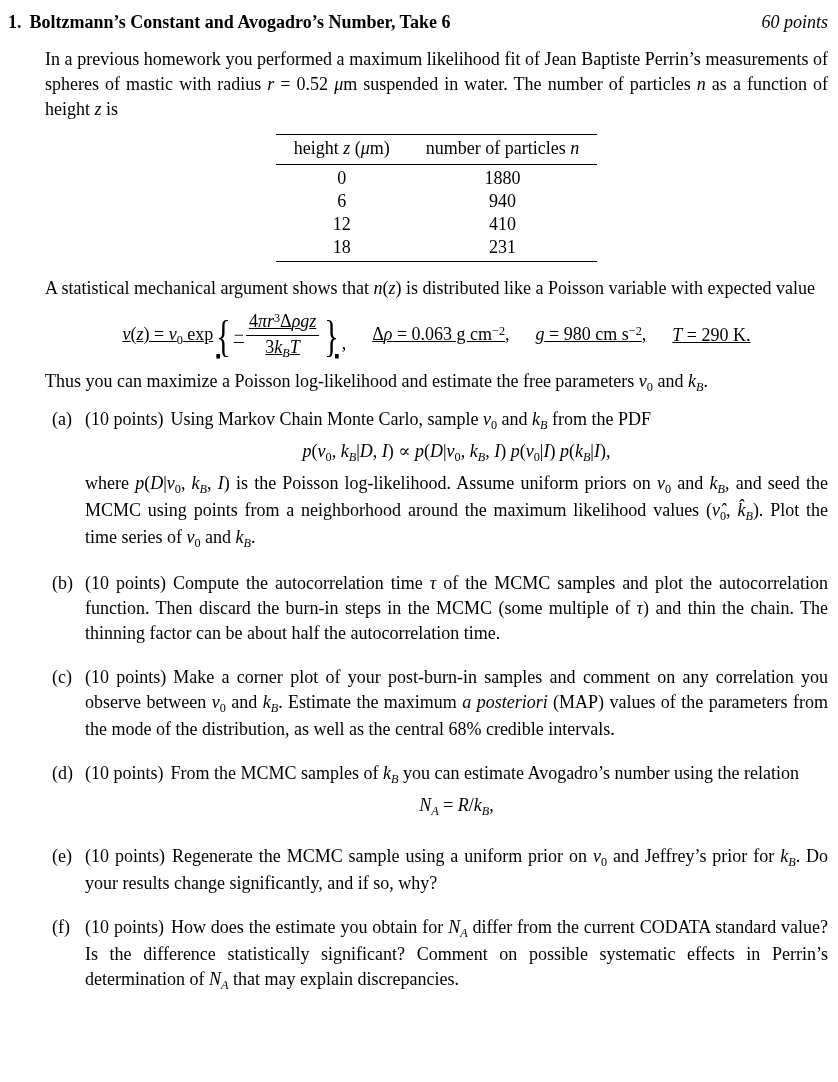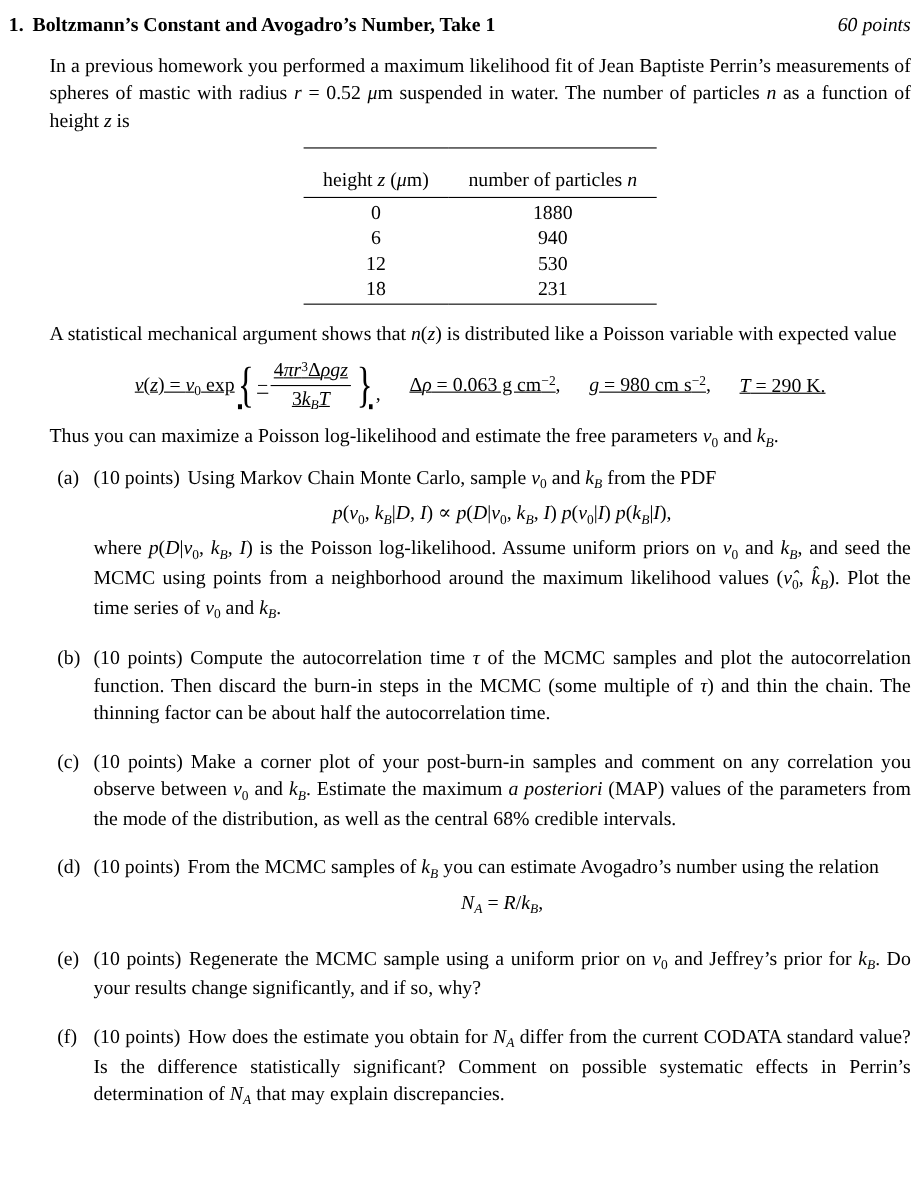--- a/index.html
+++ b/index.html
@@ -20,21 +20,21 @@
 
   .para { margin: 0; text-align: justify; }
   .intro { margin-top: 12px; }
 
   .data-table {
     border-collapse: collapse; margin: 12px auto 0;
     border-top: 1.5px solid #000; border-bottom: 1.5px solid #000;
   }
   .data-table th {
     font-weight: normal; border-bottom: 1.5px solid #000;
-    padding: 16px 18px 3px; text-align: center;
+    padding: 1px 18px 3px; text-align: center;
   }
   .data-table td { padding: 0 18px; text-align: center; line-height: 23px; }
   .data-table tbody tr:first-child td { padding-top: 2px; }
   .data-table tbody tr:last-child td { padding-bottom: 2px; }
 
   .eq-row { display: flex; justify-content: center; align-items: center; gap: 26px; margin: 9px 0 8px; text-decoration: underline; }
   .eq-group { display: inline-flex; align-items: center; }
   .brace { display: inline-block; font-size: 30px; line-height: 1; transform: scaleY(1.5); margin: 0 3px; }
   .frac { display: inline-flex; flex-direction: column; align-items: center; line-height: 23px; margin: 0 2px; }
   .fnum { border-bottom: 1.3px solid #000; padding: 0 3px; }
@@ -53,21 +53,21 @@
   .sup { font-size: 68%; position: relative; top: -0.42em; }
   .pts { margin-right: 7px; }
 </style>
 </head>
 <body>
 
 <div class="page">
 
   <div class="title-row">
     <div>
-      <span class="num">1.</span><span class="ttl">Boltzmann’s Constant and Avogadro’s Number, Take 1</span>
+      <span class="num">1.</span><span class="ttl">Boltzmann’s Constant and Avogadro’s Number, Take 6</span>
     </div>
     <span class="pts-total">60 points</span>
   </div>
 
   <div class="content">
 
     <p class="para intro">In a previous homework you performed a maximum likelihood fit of Jean Baptiste Perrin’s measurements of spheres of mastic with radius <span class="i">r</span> = 0.52 <span class="i">μ</span>m suspended in water. The number of particles <span class="i">n</span> as a function of height <span class="i">z</span> is</p>
 
     <table class="data-table">
       <thead>
@@ -80,21 +80,21 @@
         <tr>
           <td>0</td>
           <td>1880</td>
         </tr>
         <tr>
           <td>6</td>
           <td>940</td>
         </tr>
         <tr>
           <td>12</td>
-          <td>530</td>
+          <td>410</td>
         </tr>
         <tr>
           <td>18</td>
           <td>231</td>
         </tr>
       </tbody>
     </table>
 
     <p class="para mpara">A statistical mechanical argument shows that <span class="i">n</span>(<span class="i">z</span>) is distributed like a Poisson variable with expected value</p>
 

